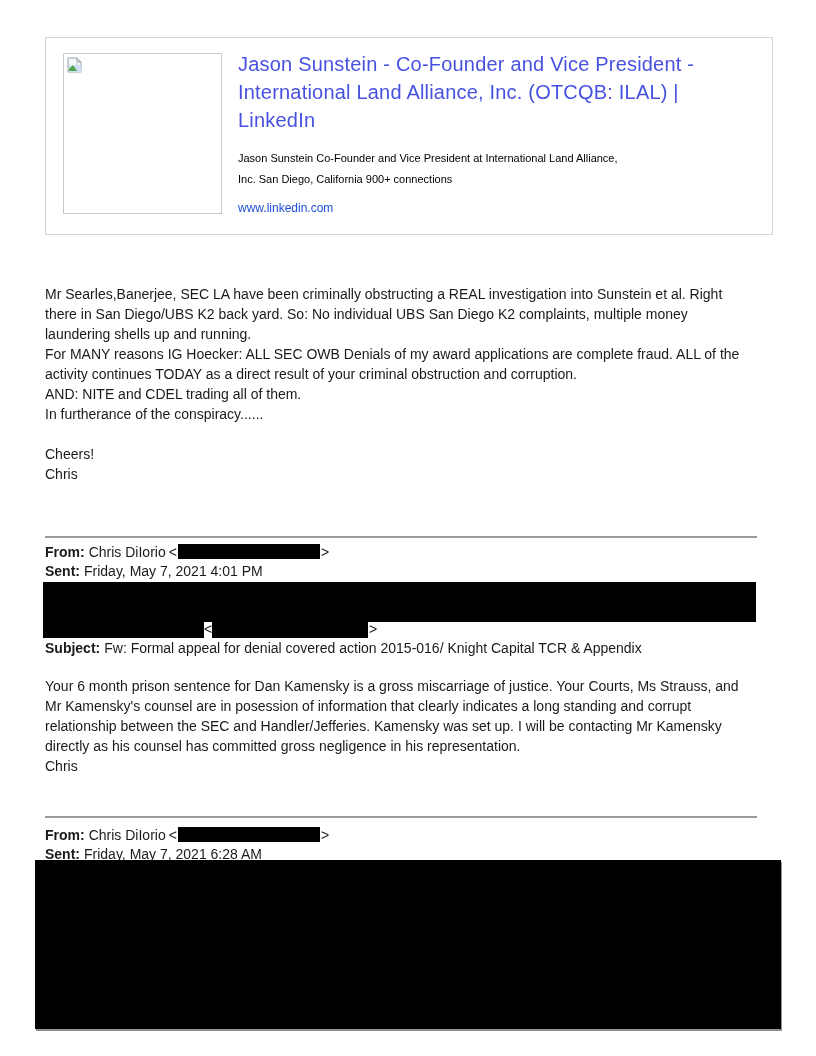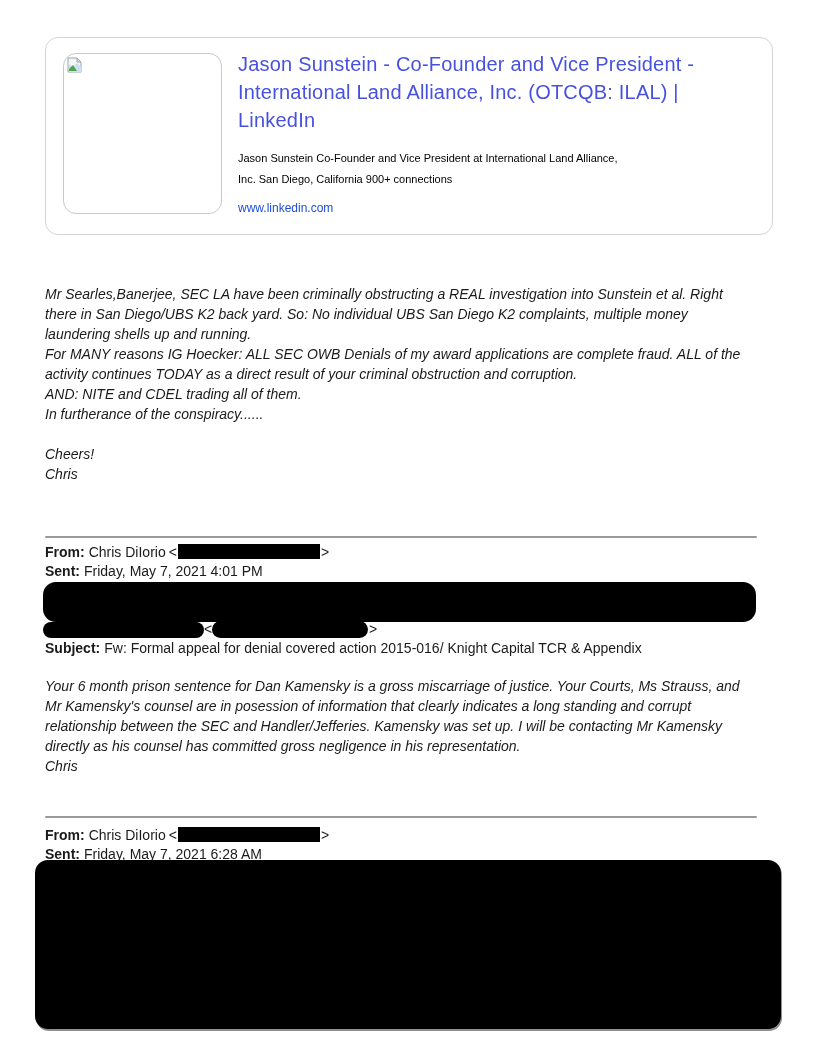--- a/index.html
+++ b/index.html
@@ -1,32 +1,32 @@
 <!DOCTYPE html>
 <html><head>
 <meta charset="utf-8">
 <style>
   html,body{margin:0;padding:0;background:#ffffff;}
   .page{
     position:relative;width:816px;height:1056px;background:#ffffff;
     font-family:"Liberation Sans","DejaVu Sans",sans-serif;color:#1a1a1a;
     overflow:hidden;
   }
-  .abs{position:absolute;border-radius:13px;}
+  .abs{position:absolute;}
 
   
   .card{border:1px solid #d4d4d4;background:#ffffff;}
   .imgbox{border:1px solid #c9c9c9;background:#ffffff;}
   .title-wrap{width:515px;}
   .title-line{white-space:pre;font-size:20px;line-height:28px;color:#4751e0;font-weight:300;letter-spacing:.2px;}
   .desc-line{white-space:pre;font-size:11px;line-height:21px;color:#000000;}
   .url{font-size:12px;color:#1d4ed8;}
 
   
-  .tline{white-space:pre;font-size:14px;line-height:20px;min-height:20px;font-style:italic;}
+  .tline{white-space:pre;font-size:14px;line-height:20px;min-height:20px;}
 
   
   .hdr-line{font-size:14px;line-height:19px;white-space:nowrap;}
   .b{font-weight:bold;margin-right:4px;}
   .nm{margin-right:3px;}
   .redact-inline{display:inline-block;width:142px;height:15px;background:#000;vertical-align:-2px;margin:0 1px;}
 
   .divider{height:1.5px;background:#9a9a9a;}
   .redact{background:#000000;}
   .bigblock{box-shadow:1px 2px 0 #8f8f8f;}

